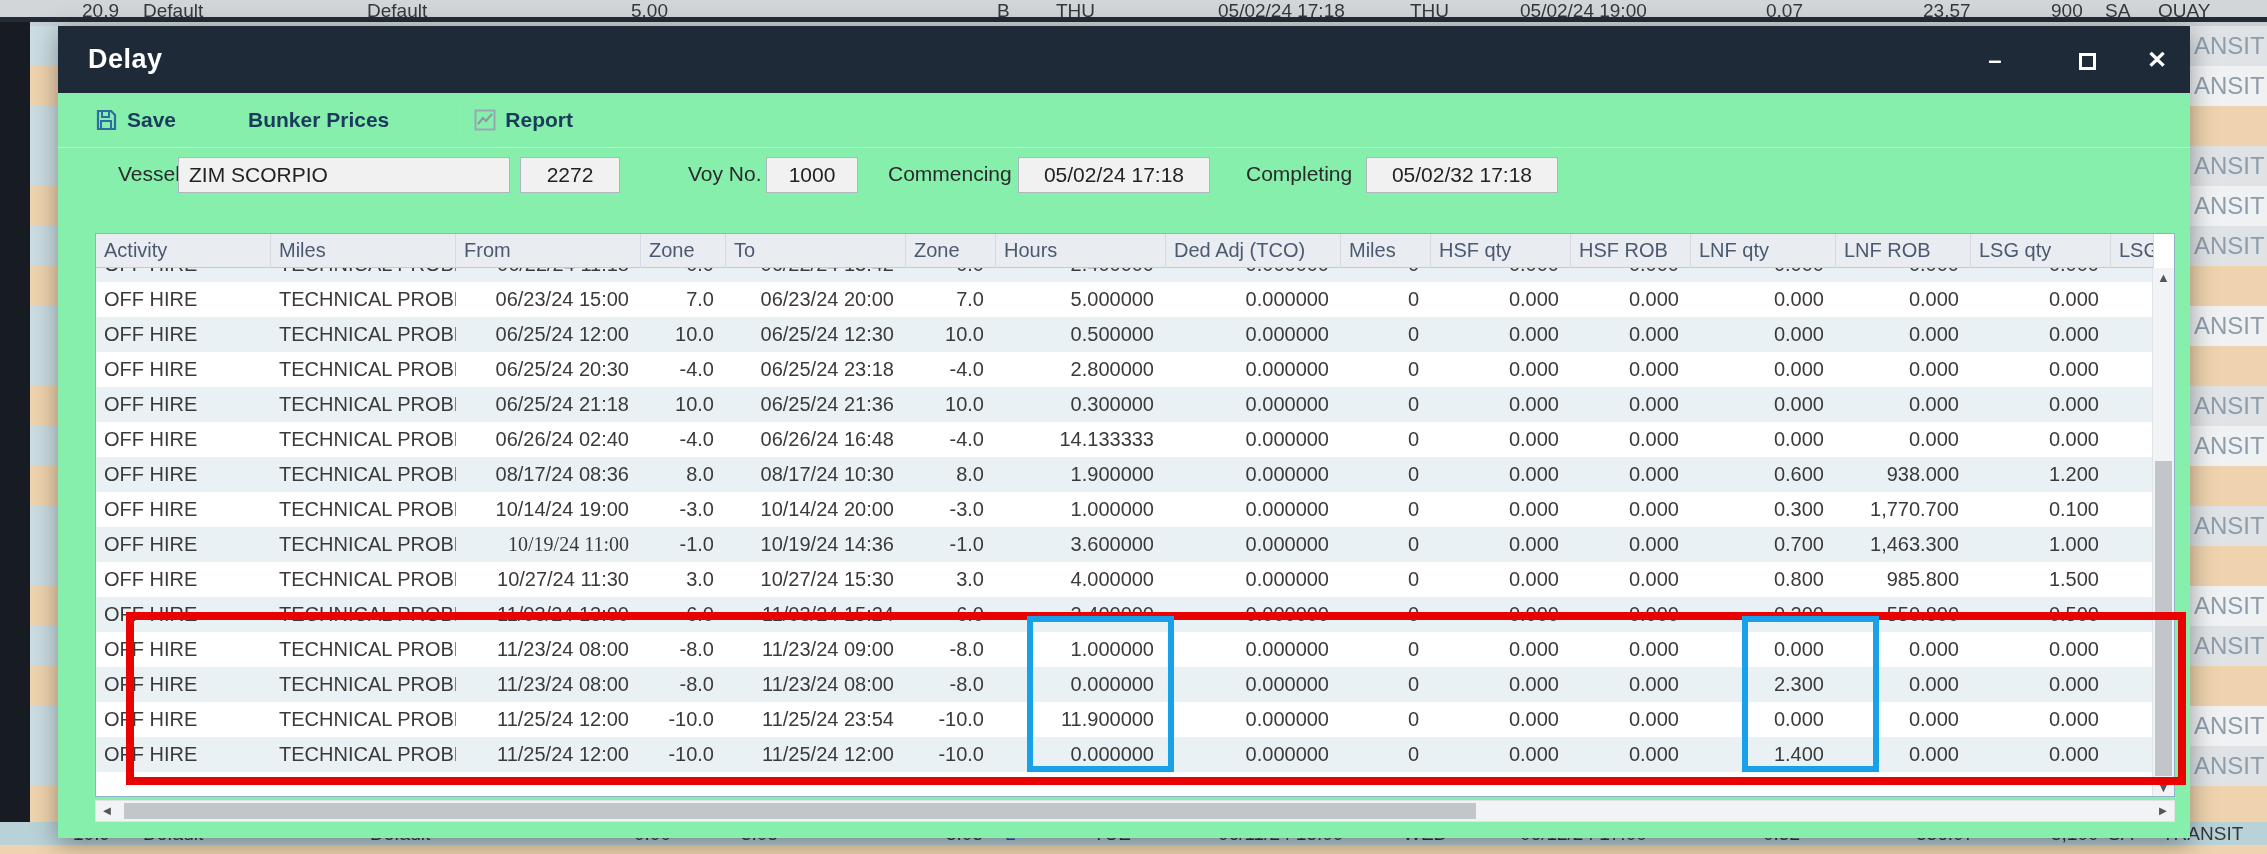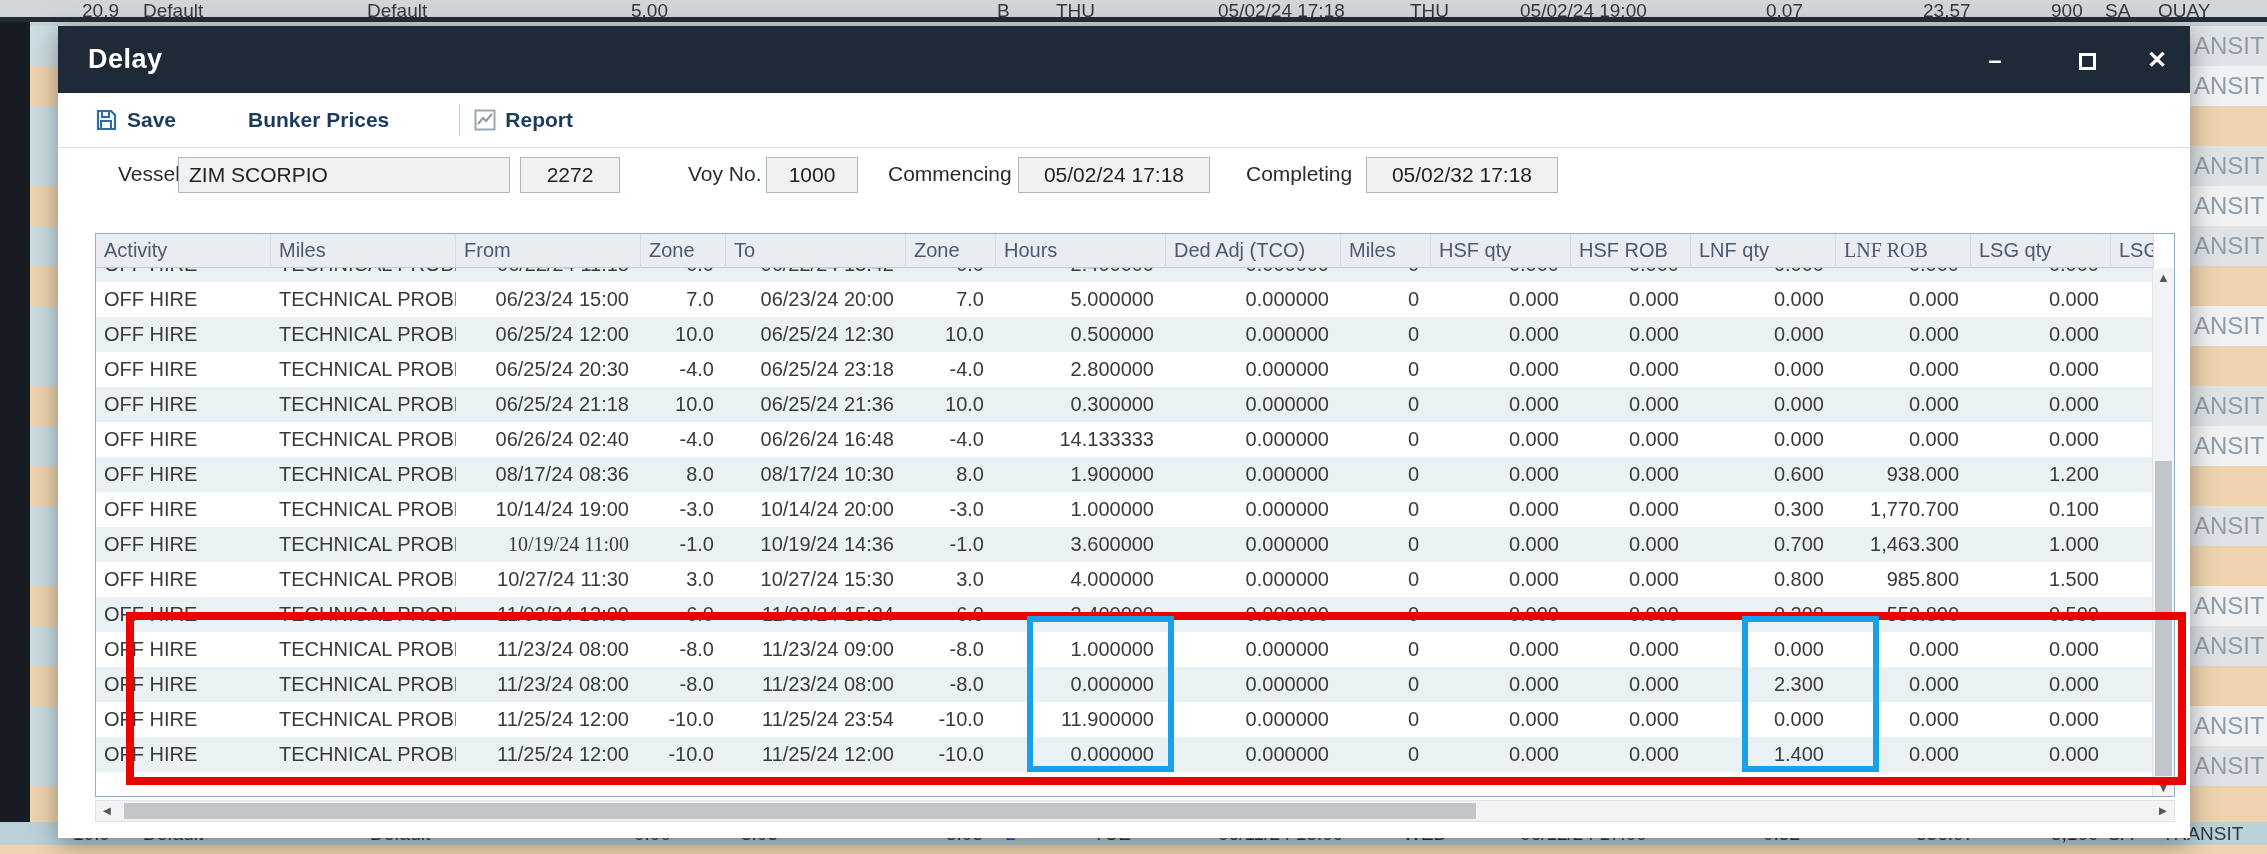--- a/index.html
+++ b/index.html
@@ -20,21 +20,21 @@
     background:#171c23; z-index:1; }
   .bg-left-strip { position:absolute; left:30px; top:26px; width:30px; height:796px;
     overflow:hidden; z-index:1; }
   .bg-right-strip { position:absolute; left:2190px; top:26px; width:77px; height:796px;
     overflow:hidden; z-index:1; }
   .strip-row { width:100%; height:40px; }
   .bg-right-strip .strip-row { font-size:24px; line-height:40px; color:#8d9dab; padding-left:4px; white-space:nowrap; overflow:hidden; }
 
   
   .dialog { position:absolute; left:58px; top:26px; width:2132px; height:812px;
-    background:#ffffff; z-index:10; box-shadow:0 6px 24px rgba(0,0,0,.38); }
+    background:#86efac; z-index:10; box-shadow:0 6px 24px rgba(0,0,0,.38); }
 
   .titlebar { position:absolute; left:0; top:0; width:100%; height:67px; background:#1f2a38; }
   .titlebar .title { position:absolute; left:30px; top:0; line-height:67px; color:#ffffff;
     font-size:27px; font-weight:bold; letter-spacing:.5px; }
   .winbtn { position:absolute; top:0; width:34px; height:67px; color:#ffffff; text-align:center;
     line-height:67px; font-size:24px; cursor:pointer; }
   .winbtn.min { left:1920px; font-weight:bold; }
   .winbtn.max { left:2012px; }
   .winbtn.max i { display:inline-block; width:17px; height:17px; border:3px solid #fff; vertical-align:middle; }
   .winbtn.close { left:2082px; font-weight:bold; }
@@ -234,21 +234,21 @@
         <span class="hcell" style="width: 185px;">From</span>
         <span class="hcell" style="width: 85px;">Zone</span>
         <span class="hcell" style="width: 180px;">To</span>
         <span class="hcell" style="width: 90px;">Zone</span>
         <span class="hcell" style="width: 170px;">Hours</span>
         <span class="hcell" style="width: 175px;">Ded Adj (TCO)</span>
         <span class="hcell" style="width: 90px;">Miles</span>
         <span class="hcell" style="width: 140px;">HSF qty</span>
         <span class="hcell" style="width: 120px;">HSF ROB</span>
         <span class="hcell" style="width: 145px;">LNF qty</span>
-        <span class="hcell" style="width: 135px; font-family: Liberation Serif, serif;">LNF ROB</span>
+        <span class="hcell" style="width: 135px;">LNF ROB</span>
         <span class="hcell" style="width: 140px;">LSG qty</span>
         <span class="hcell" style="width: 43px;">LSG ROB</span>
       </div>
     <div class="grid-rows" id="gridRows">
         <div class="clipwin">
           <div class="grow alt">
             <span class="gcell left" style="width: 175px;">OFF HIRE</span>
             <span class="gcell left" style="width: 185px;">TECHNICAL PROBLEMS</span>
             <span class="gcell right" style="width: 185px;">06/22/24 11:18</span>
             <span class="gcell right" style="width: 85px;">0.0</span>

